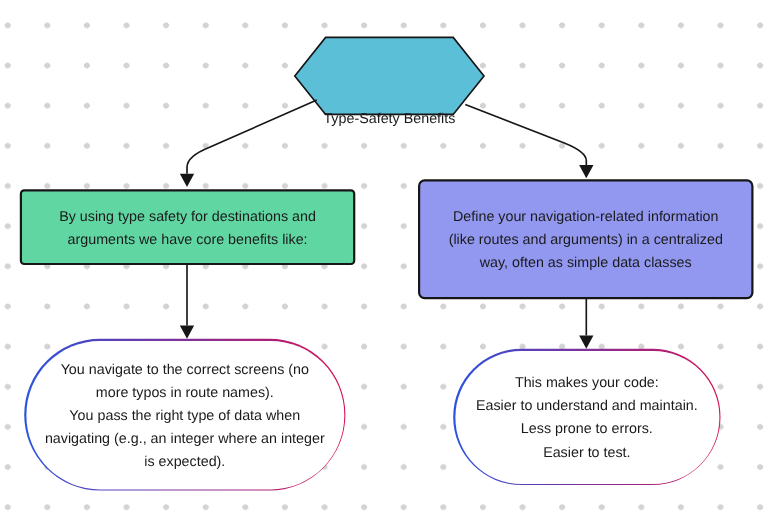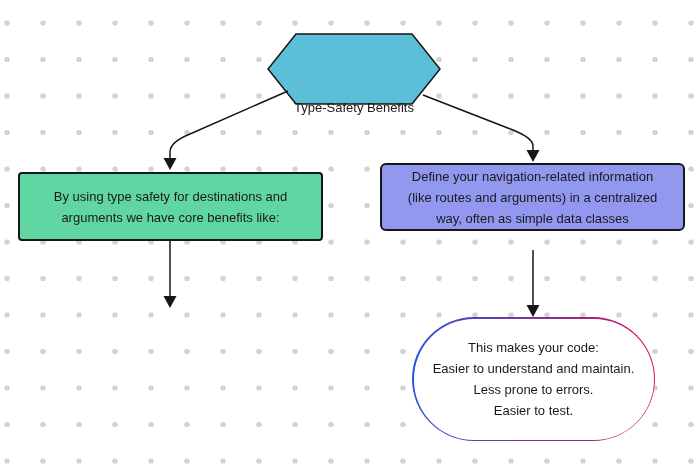--- a/index.html
+++ b/index.html
@@ -23,21 +23,21 @@
     white-space:pre-line;
     margin-top:38px;
   }
   .hex-label{left:268px;top:34px;width:172px;height:70px;}
   .rect-node{
     position:absolute;display:flex;align-items:center;justify-content:center;
     text-align:center;color:#1a1a1a;font-size:13px;line-height:21px;
     white-space:pre-line;border:2px solid #161616;box-sizing:border-box;
   }
   .green-box{left:18px;top:172px;width:305px;height:69px;border-radius:4px;background:#60d6a2;}
-  .purple-box{left:380px;top:163px;width:305px;height:68px;border-radius:6px;background:#9298f0;}
+  .purple-box{left:380px;top:163px;width:305px;height:109px;border-radius:6px;background:#9298f0;}
   .stadium{
     position:absolute;box-sizing:border-box;padding:1.5px;
     background:linear-gradient(90deg,#2b53de,#d50f55);
   }
   .stadium-inner{
     width:100%;height:100%;box-sizing:border-box;background:#ffffff;
     display:flex;align-items:center;justify-content:center;text-align:center;
     color:#1a1a1a;font-size:13px;line-height:21px;white-space:pre-line;
   }
   .stadium-left{left:22px;top:308px;width:292px;height:138px;border-radius:69px;}
@@ -69,20 +69,27 @@
 
   <div class="node-label hex-label">Type-Safety Benefits</div>
 
   <div class="rect-node green-box">By using type safety for destinations and
 arguments we have core benefits like:</div>
 
   <div class="rect-node purple-box">Define your navigation-related information
 (like routes and arguments) in a centralized
 way, often as simple data classes</div>
 
+  <div class="stadium stadium-left">
+    <div class="stadium-inner">You navigate to the correct screens (no
+more typos in route names).
+You pass the right type of data when
+navigating (e.g., an integer where an integer
+is expected).</div>
+  </div>
 
   <div class="stadium stadium-right">
     <div class="stadium-inner">This makes your code:
 Easier to understand and maintain.
 Less prone to errors.
 Easier to test.</div>
   </div>
 
 </div>
 

